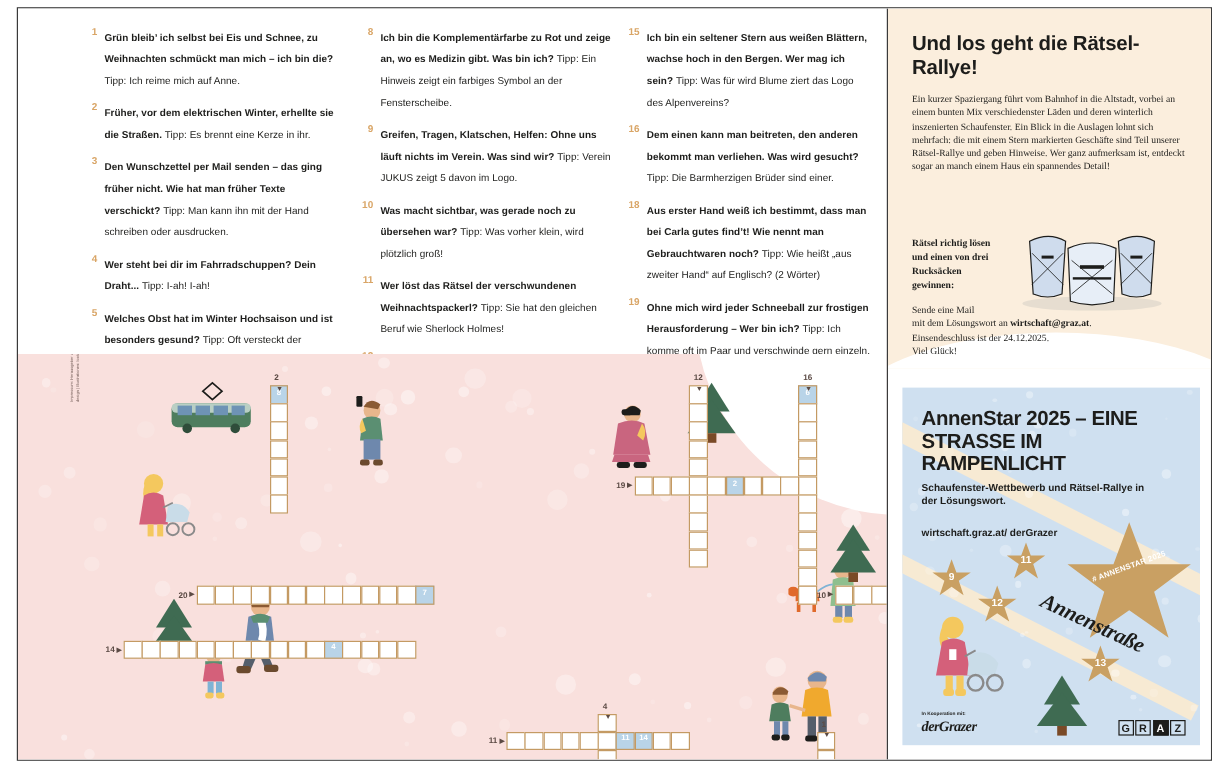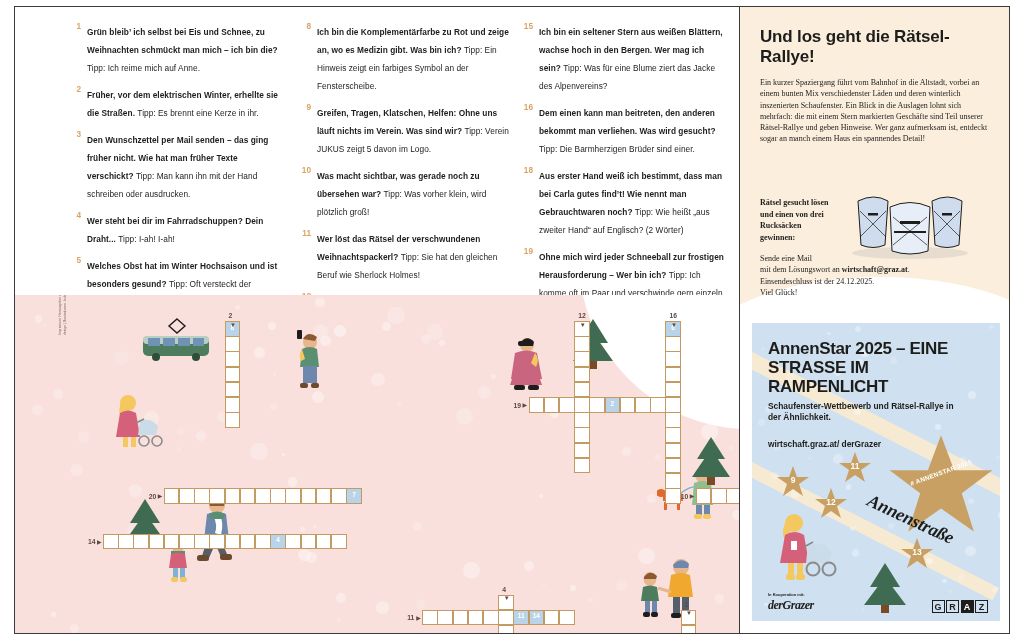--- a/index.html
+++ b/index.html
@@ -116,21 +116,21 @@
       <div class="clue-col c2" id="clue-col-2">
             <div class="clue"><span class="num">8</span><span class="txt"><span class="q">Ich bin die Komplementärfarbe zu Rot und zeige an, wo es Medizin gibt. Was bin ich? </span><span class="tip">Tipp: Ein Hinweis zeigt ein farbiges Symbol an der Fensterscheibe.</span></span></div>
             <div class="clue"><span class="num">9</span><span class="txt"><span class="q">Greifen, Tragen, Klatschen, Helfen: Ohne uns läuft nichts im Verein. Was sind wir? </span><span class="tip">Tipp: Verein JUKUS zeigt 5 davon im Logo.</span></span></div>
             <div class="clue"><span class="num">10</span><span class="txt"><span class="q">Was macht sichtbar, was gerade noch zu übersehen war? </span><span class="tip">Tipp: Was vorher klein, wird plötzlich groß!</span></span></div>
             <div class="clue"><span class="num">11</span><span class="txt"><span class="q">Wer löst das Rätsel der verschwundenen Weihnachtspackerl? </span><span class="tip">Tipp: Sie hat den gleichen Beruf wie Sherlock Holmes!</span></span></div>
             <div class="clue"><span class="num">12</span><span class="txt"><span class="q">Ich bin ein kleiner Sänger und trage am Hals einen leuchtenden Fleck. Wer bin ich? </span><span class="tip">Tipp: Nicht Rot, nicht Grün und auch nicht Gelb...</span></span></div>
             <div class="clue"><span class="num">13</span><span class="txt"><span class="q">Mit welcher Süßigkeit hat die geringelte Barbier-Säule Ähnlichkeit? </span><span class="tip">Tipp: Sie ist rot-weiß-gestreift und gebogen.</span></span></div>
             <div class="clue"><span class="num">14</span><span class="txt"><span class="q">In welchem Grätzel bist du gerade unterwegs? </span><span class="tip">Tipp: Hier treffen die Grazer Bezirke Lend und Gries aufeinander.</span></span></div>
           </div>
       <div class="clue-col c3" id="clue-col-3">
-            <div class="clue"><span class="num">15</span><span class="txt"><span class="q">Ich bin ein seltener Stern aus weißen Blättern, wachse hoch in den Bergen. Wer mag ich sein? </span><span class="tip">Tipp: Was für eine Blume ziert das Jacke des Alpenvereins?</span></span></div>
+            <div class="clue"><span class="num">15</span><span class="txt"><span class="q">Ich bin ein seltener Stern aus weißen Blättern, wachse hoch in den Bergen. Wer mag ich sein? </span><span class="tip">Tipp: Was für wird Blume ziert das Logo des Alpenvereins?</span></span></div>
             <div class="clue"><span class="num">16</span><span class="txt"><span class="q">Dem einen kann man beitreten, den anderen bekommt man verliehen. Was wird gesucht? </span><span class="tip">Tipp: Die Barmherzigen Brüder sind einer.</span></span></div>
             <div class="clue"><span class="num">18</span><span class="txt"><span class="q">Aus erster Hand weiß ich bestimmt, dass man bei Carla gutes find’t! Wie nennt man Gebrauchtwaren noch? </span><span class="tip">Tipp: Wie heißt „aus zweiter Hand“ auf Englisch? (2 Wörter)</span></span></div>
             <div class="clue"><span class="num">19</span><span class="txt"><span class="q">Ohne mich wird jeder Schneeball zur frostigen Herausforderung – Wer bin ich? </span><span class="tip">Tipp: Ich komme oft im Paar und verschwinde gern einzeln.</span></span></div>
             <div class="clue"><span class="num">20</span><span class="txt"><span class="q">Krone oben, rund und schwer, hundert Kerne und noch mehr. Wer bin ich? </span><span class="tip">Tipp: Betrachte die gusseiserne Tafel genauer.</span></span></div>
           </div>
     </div>
 
     <div class="pink">
       <div class="blob"></div>
       <div id="snowfield">
@@ -448,21 +448,21 @@
 
     </div>
   </div>
 
   <div class="right-col">
 
     <div class="cream">
       <div class="curve"></div>
       <div class="r-head">Und los geht die Rätsel-Rallye!</div>
       <div class="r-body">Ein kurzer Spaziergang führt vom Bahnhof in die Altstadt, vorbei an einem bunten Mix verschiedenster Läden und deren winterlich inszenierten Schaufenster. Ein Blick in die Auslagen lohnt sich mehrfach: die mit einem Stern markierten Geschäfte sind Teil unserer Rätsel-Rallye und geben Hinweise. Wer ganz aufmerksam ist, entdeckt sogar an manch einem Haus ein spannendes Detail!</div>
-      <div class="r-strong">Rätsel gesucht lösen und einen von drei Rucksäcken gewinnen:</div>
+      <div class="r-strong">Rätsel richtig lösen und einen von drei Rucksäcken gewinnen:</div>
 
       <svg class="packs" viewBox="0 0 140 74">
         <ellipse cx="70" cy="68" rx="58" ry="6" fill="#e6ddd0"></ellipse>
         <path d="M18 16 q16 -8 30 0 l-3 44 q-12 5 -24 0z" fill="#cfdced" stroke="#1d1d1b" stroke-width="1"></path>
         <path d="M92 16 q16 -8 30 0 l-3 44 q-12 5 -24 0z" fill="#cfdced" stroke="#1d1d1b" stroke-width="1"></path>
         <path d="M50 22 q20 -9 40 0 l-2 44 q-18 6 -36 0z" fill="#e7eef7" stroke="#1d1d1b" stroke-width="1"></path>
         <path d="M20 26 l26 26 M46 26 l-26 26" stroke="#1d1d1b" stroke-width=".7"></path>
         <path d="M94 26 l26 26 M120 26 l-26 26" stroke="#1d1d1b" stroke-width=".7"></path>
         <path d="M53 32 l34 28 M87 32 l-34 28" stroke="#1d1d1b" stroke-width=".7"></path>
         <rect x="60" y="36" width="20" height="3" fill="#1d1d1b"></rect>
@@ -526,21 +526,21 @@
             <div class="snow" style="width: 3.67701px; height: 3.67701px; left: 75.4004px; top: 8.79131px; opacity: 0.550195;"></div>
             <div class="snow" style="width: 5.95586px; height: 5.95586px; left: 93.5454px; top: 160.893px; opacity: 0.703033;"></div>
             <div class="snow" style="width: 6.75324px; height: 6.75324px; left: 104.546px; top: 35.8423px; opacity: 0.699492;"></div>
             <div class="snow" style="width: 7.95802px; height: 7.95802px; left: 123.712px; top: 270.108px; opacity: 0.588955;"></div>
             <div class="snow" style="width: 6.12577px; height: 6.12577px; left: 239.832px; top: 264.013px; opacity: 0.457843;"></div>
             <div class="snow" style="width: 6.4787px; height: 6.4787px; left: 174.29px; top: 234.616px; opacity: 0.707388;"></div>
             <div class="snow" style="width: 6.90571px; height: 6.90571px; left: 245.505px; top: 189.278px; opacity: 0.664753;"></div>
           </div>
 
       <div class="blue-title">AnnenStar 2025 – EINE STRASSE IM RAMPENLICHT</div>
-      <div class="blue-sub">Schaufenster-Wettbewerb und Rätsel-Rallye in der Ähnlichkeit.</div>
+      <div class="blue-sub">Schaufenster-Wettbewerb und Rätsel-Rallye in der Lösungswort.</div>
       <div class="blue-url">wirtschaft.graz.at/ derGrazer</div>
 
       <svg class="bigstar" viewBox="0 0 100 96">
         <polygon points="50,2 62,34 97,34 69,55 80,90 50,69 20,90 31,55 3,34 38,34" fill="#c9a063"></polygon>
       </svg>
       <div class="hashtag"># ANNENSTAR 2025</div>
 
       <div class="strname">Annenstraße</div>
 
       <div class="ministar" style="left:24px;top:142px;">

